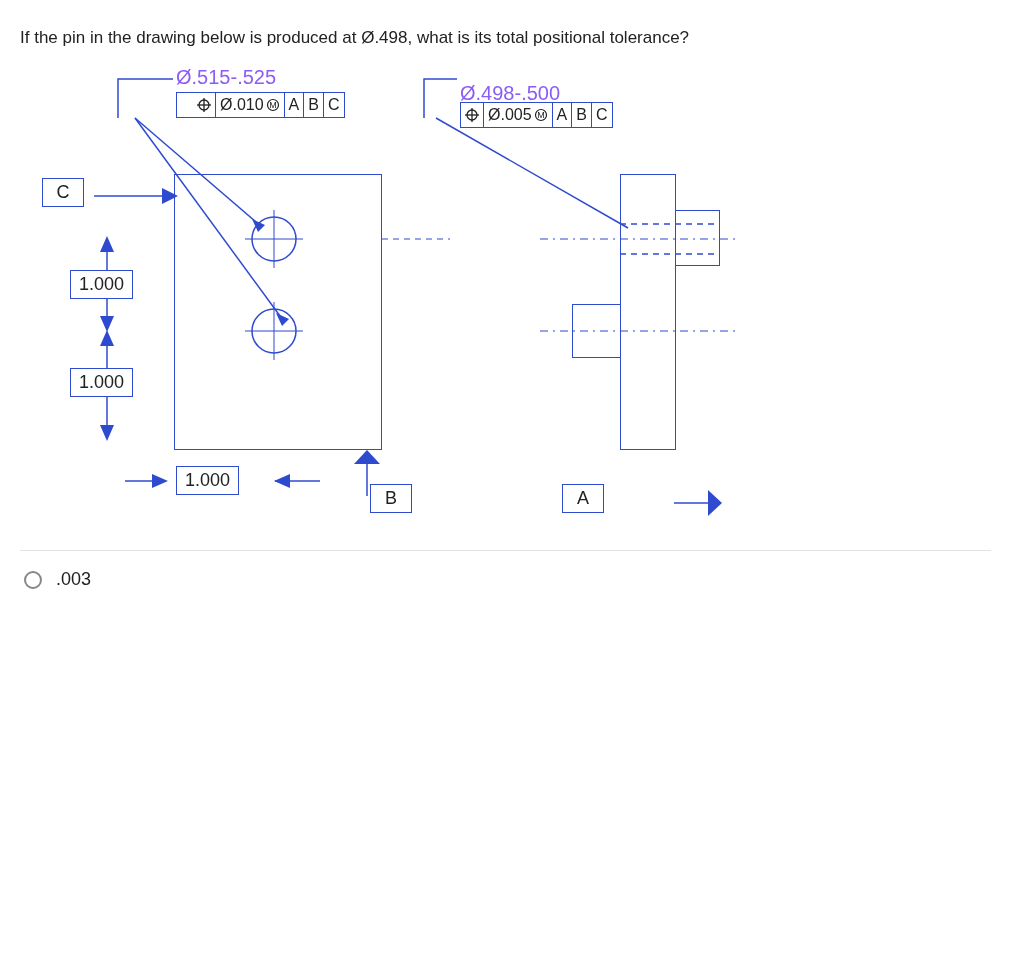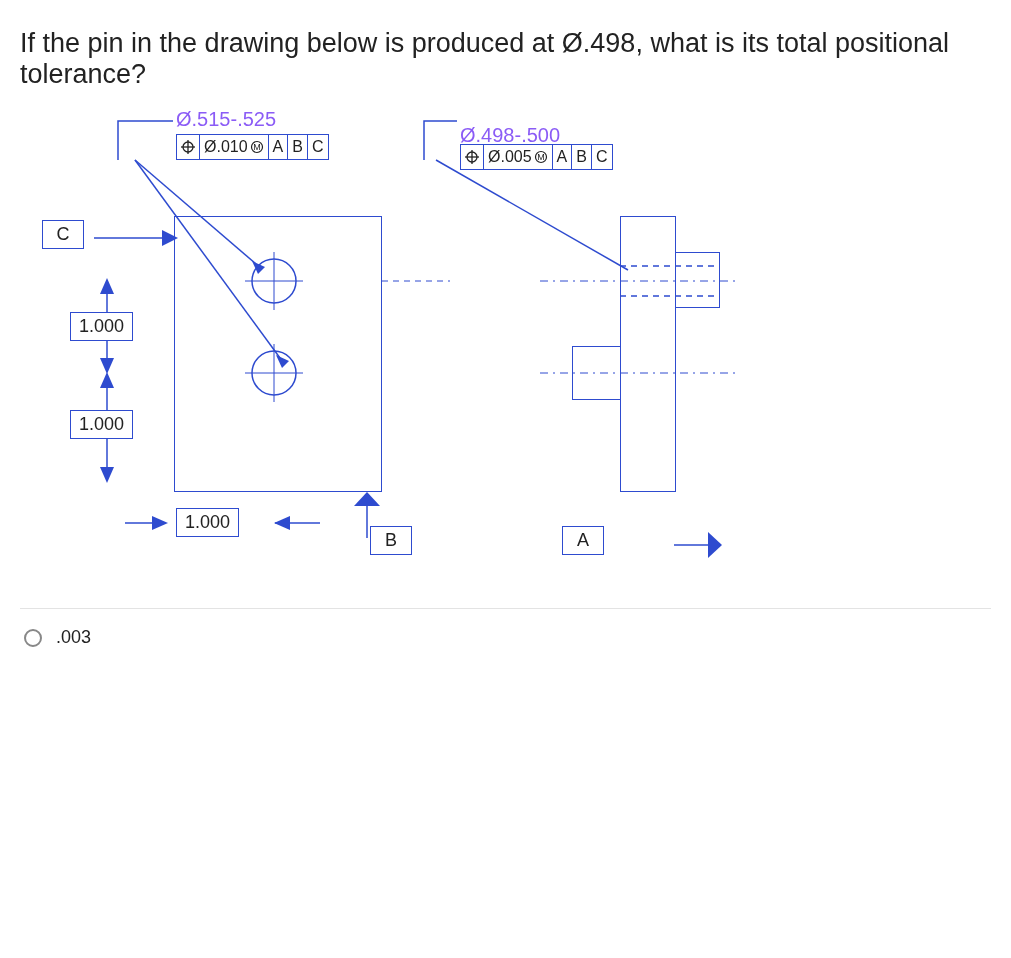--- a/index.html
+++ b/index.html
@@ -4,21 +4,21 @@
 <style>
   * { box-sizing: border-box; margin: 0; padding: 0; }
   body {
     font-family: -apple-system, BlinkMacSystemFont, "Segoe UI", Arial, sans-serif;
     color: #222;
     background: #fff;
     padding: 28px 20px;
     width: 1011px;
   }
   .question {
-    font-size: 27px;
+    font-size: 17px;
     font-weight: 400;
     margin-bottom: 18px;
   }
   .drawing-area {
     position: relative;
     height: 480px;
     width: 960px;
   }
   
   .labelbox {
@@ -50,21 +50,21 @@
     font-size: 20px;
     color: #8b5cf6;
   }
   .outline {
     position: absolute;
     border: 1.5px solid #2e4bcf;
     background: transparent;
   }
   
   .options {
-    margin-top: 20px;
+    margin-top: 4px;
   }
   .option-row {
     display: flex;
     align-items: center;
     padding: 18px 4px;
     border-top: 1px solid #e3e3e3;
     font-size: 18px;
     gap: 14px;
   }
   .option-row:first-child { border-top: 1px solid #e3e3e3; }
@@ -78,21 +78,21 @@
 </style>
 </head>
 <body>
 
 <div class="question">If the pin in the drawing below is produced at Ø.498, what is its total positional tolerance?</div>
 
 <div class="drawing-area">
 
   <div class="dimtext" style="left:156px; top:0px;">Ø.515-.525</div>
 
-  <div class="fcf" style="left:156px; top:26px;">
+  <div class="fcf" style="left:156px; top:26px;padding-left:16px;">
     <span>
       <svg width="14" height="14" viewBox="0 0 14 14">
           <circle cx="7" cy="7" r="5" fill="none" stroke="#222" stroke-width="1.3"></circle>
           <line x1="7" y1="0" x2="7" y2="14" stroke="#222" stroke-width="1.3"></line>
           <line x1="0" y1="7" x2="14" y2="7" stroke="#222" stroke-width="1.3"></line>
         </svg>
     </span>
     <span>
         <span>Ø.010</span>
         <svg width="14" height="14" viewBox="0 0 14 14" style="margin-left:2px">

